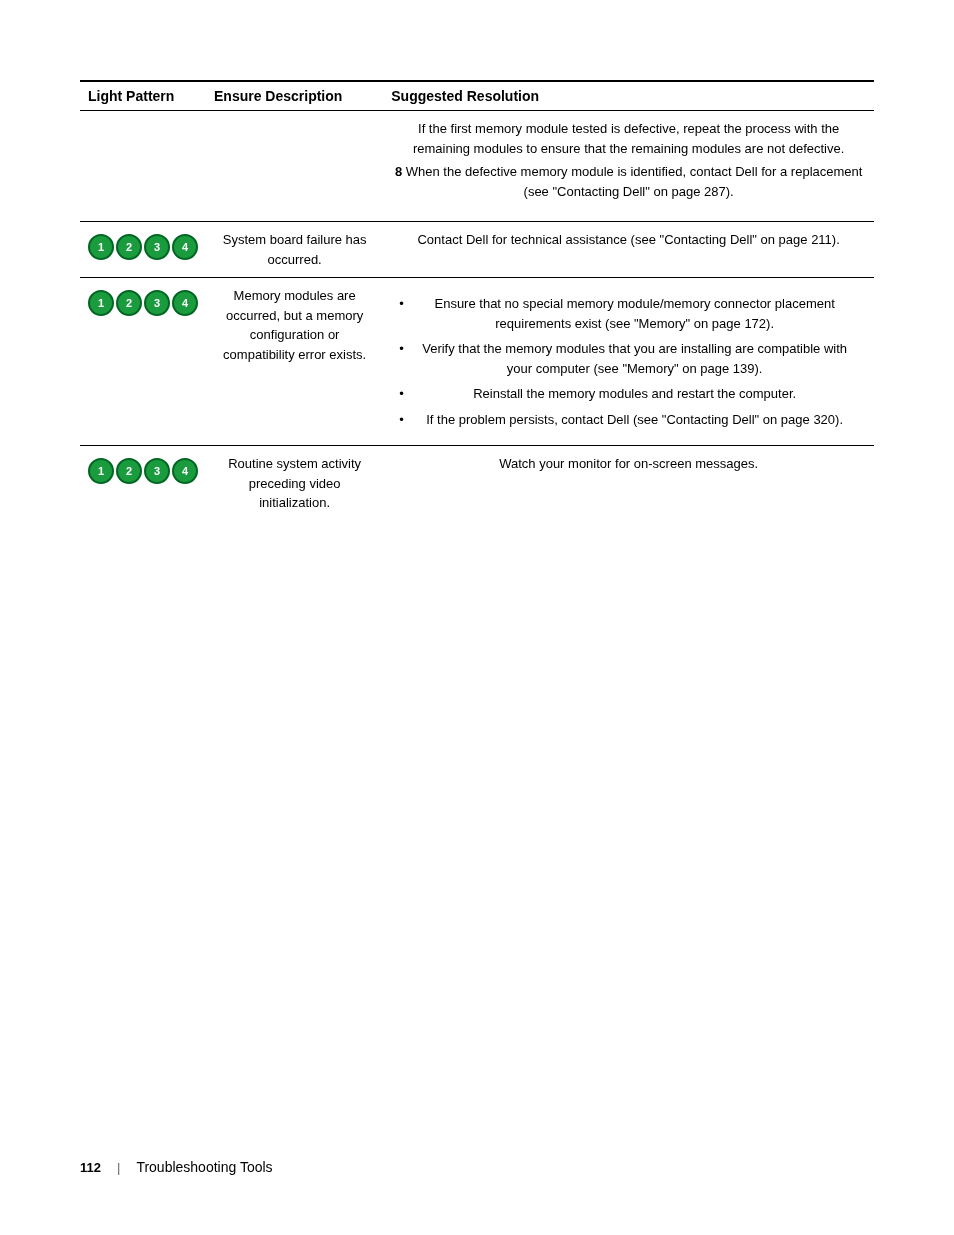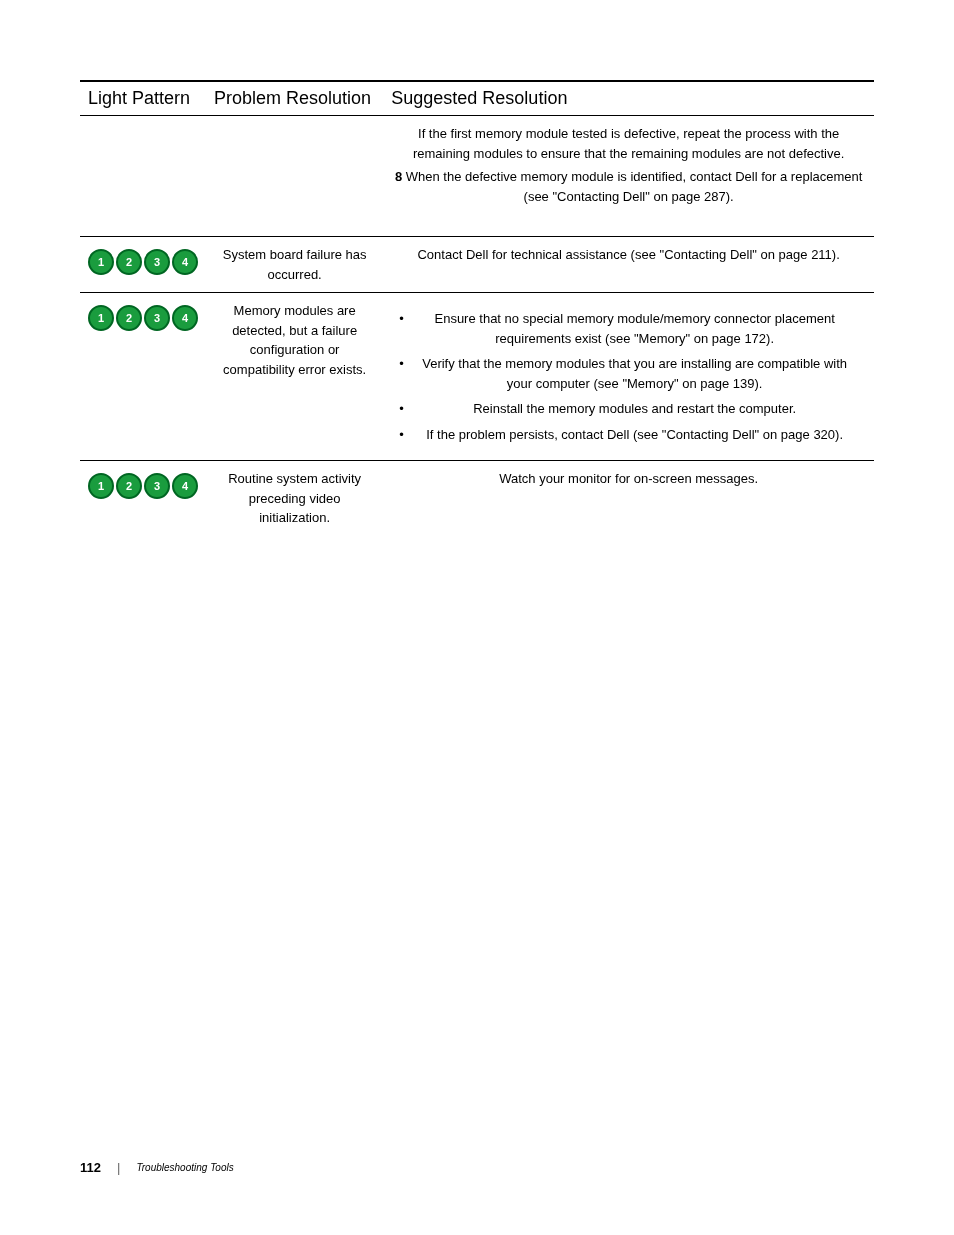--- a/index.html
+++ b/index.html
@@ -20,22 +20,22 @@
       position: relative;
     }
 
     .main-table {
       width: 100%;
       border-collapse: collapse;
       margin-top: 20px;
     }
 
     .main-table th {
-      font-weight: normal;
-      font-size: 18px;
+      font-weight: bold;
+      font-size: 14px;
       border-top: 2px solid #000;
       border-bottom: 1px solid #000;
       padding: 6px 8px;
       text-align: left;
       vertical-align: bottom;
     }
 
     .main-table td {
       padding: 8px 8px;
       vertical-align: top;
@@ -123,44 +123,43 @@
       font-weight: bold;
       font-size: 13px;
     }
 
     .footer-separator {
       font-size: 13px;
       color: #666;
     }
 
     .footer-title {
-      font-size: 10px;
-      font-style: italic;
+      font-size: 14px;
     }
 
     .resolution-intro {
       margin-bottom: 4px;
       line-height: 1.5;
     }
 
     .resolution-step {
-      margin-bottom: 22px;
+      margin-bottom: 12px;
       line-height: 1.5;
     }
   </style>
 </head>
 <body>
 
 <div class="page-container">
 
   <table class="main-table">
     <thead>
       <tr>
         <th>Light Pattern</th>
-        <th>Problem Resolution</th>
+        <th>Ensure Description</th>
         <th>Suggested Resolution</th>
       </tr>
     </thead>
     <tbody>
 
       <tr>
         <td class="light-pattern-cell"></td>
         <td class="problem-cell"></td>
         <td class="resolution-cell">
           <p class="resolution-intro">If the first memory module tested is defective, repeat the process with the remaining modules to ensure that the remaining modules are not defective.</p>
@@ -185,21 +184,21 @@
 
       <tr class="has-border">
         <td class="light-pattern-cell">
           <div class="circle-container">
             <div class="circle">1</div>
             <div class="circle">2</div>
             <div class="circle">3</div>
             <div class="circle">4</div>
           </div>
         </td>
-        <td class="problem-cell">Memory modules are detected, but a failure configuration or compatibility error exists.</td>
+        <td class="problem-cell">Memory modules are occurred, but a memory configuration or compatibility error exists.</td>
         <td class="resolution-cell">
           <ul class="bullet-list">
             <li>Ensure that no special memory module/memory connector placement requirements exist (see "Memory" on page 172).</li>
             <li>Verify that the memory modules that you are installing are compatible with your computer (see "Memory" on page 139).</li>
             <li>Reinstall the memory modules and restart the computer.</li>
             <li>If the problem persists, contact Dell (see "Contacting Dell" on page 320).</li>
           </ul>
         </td>
       </tr>
 

